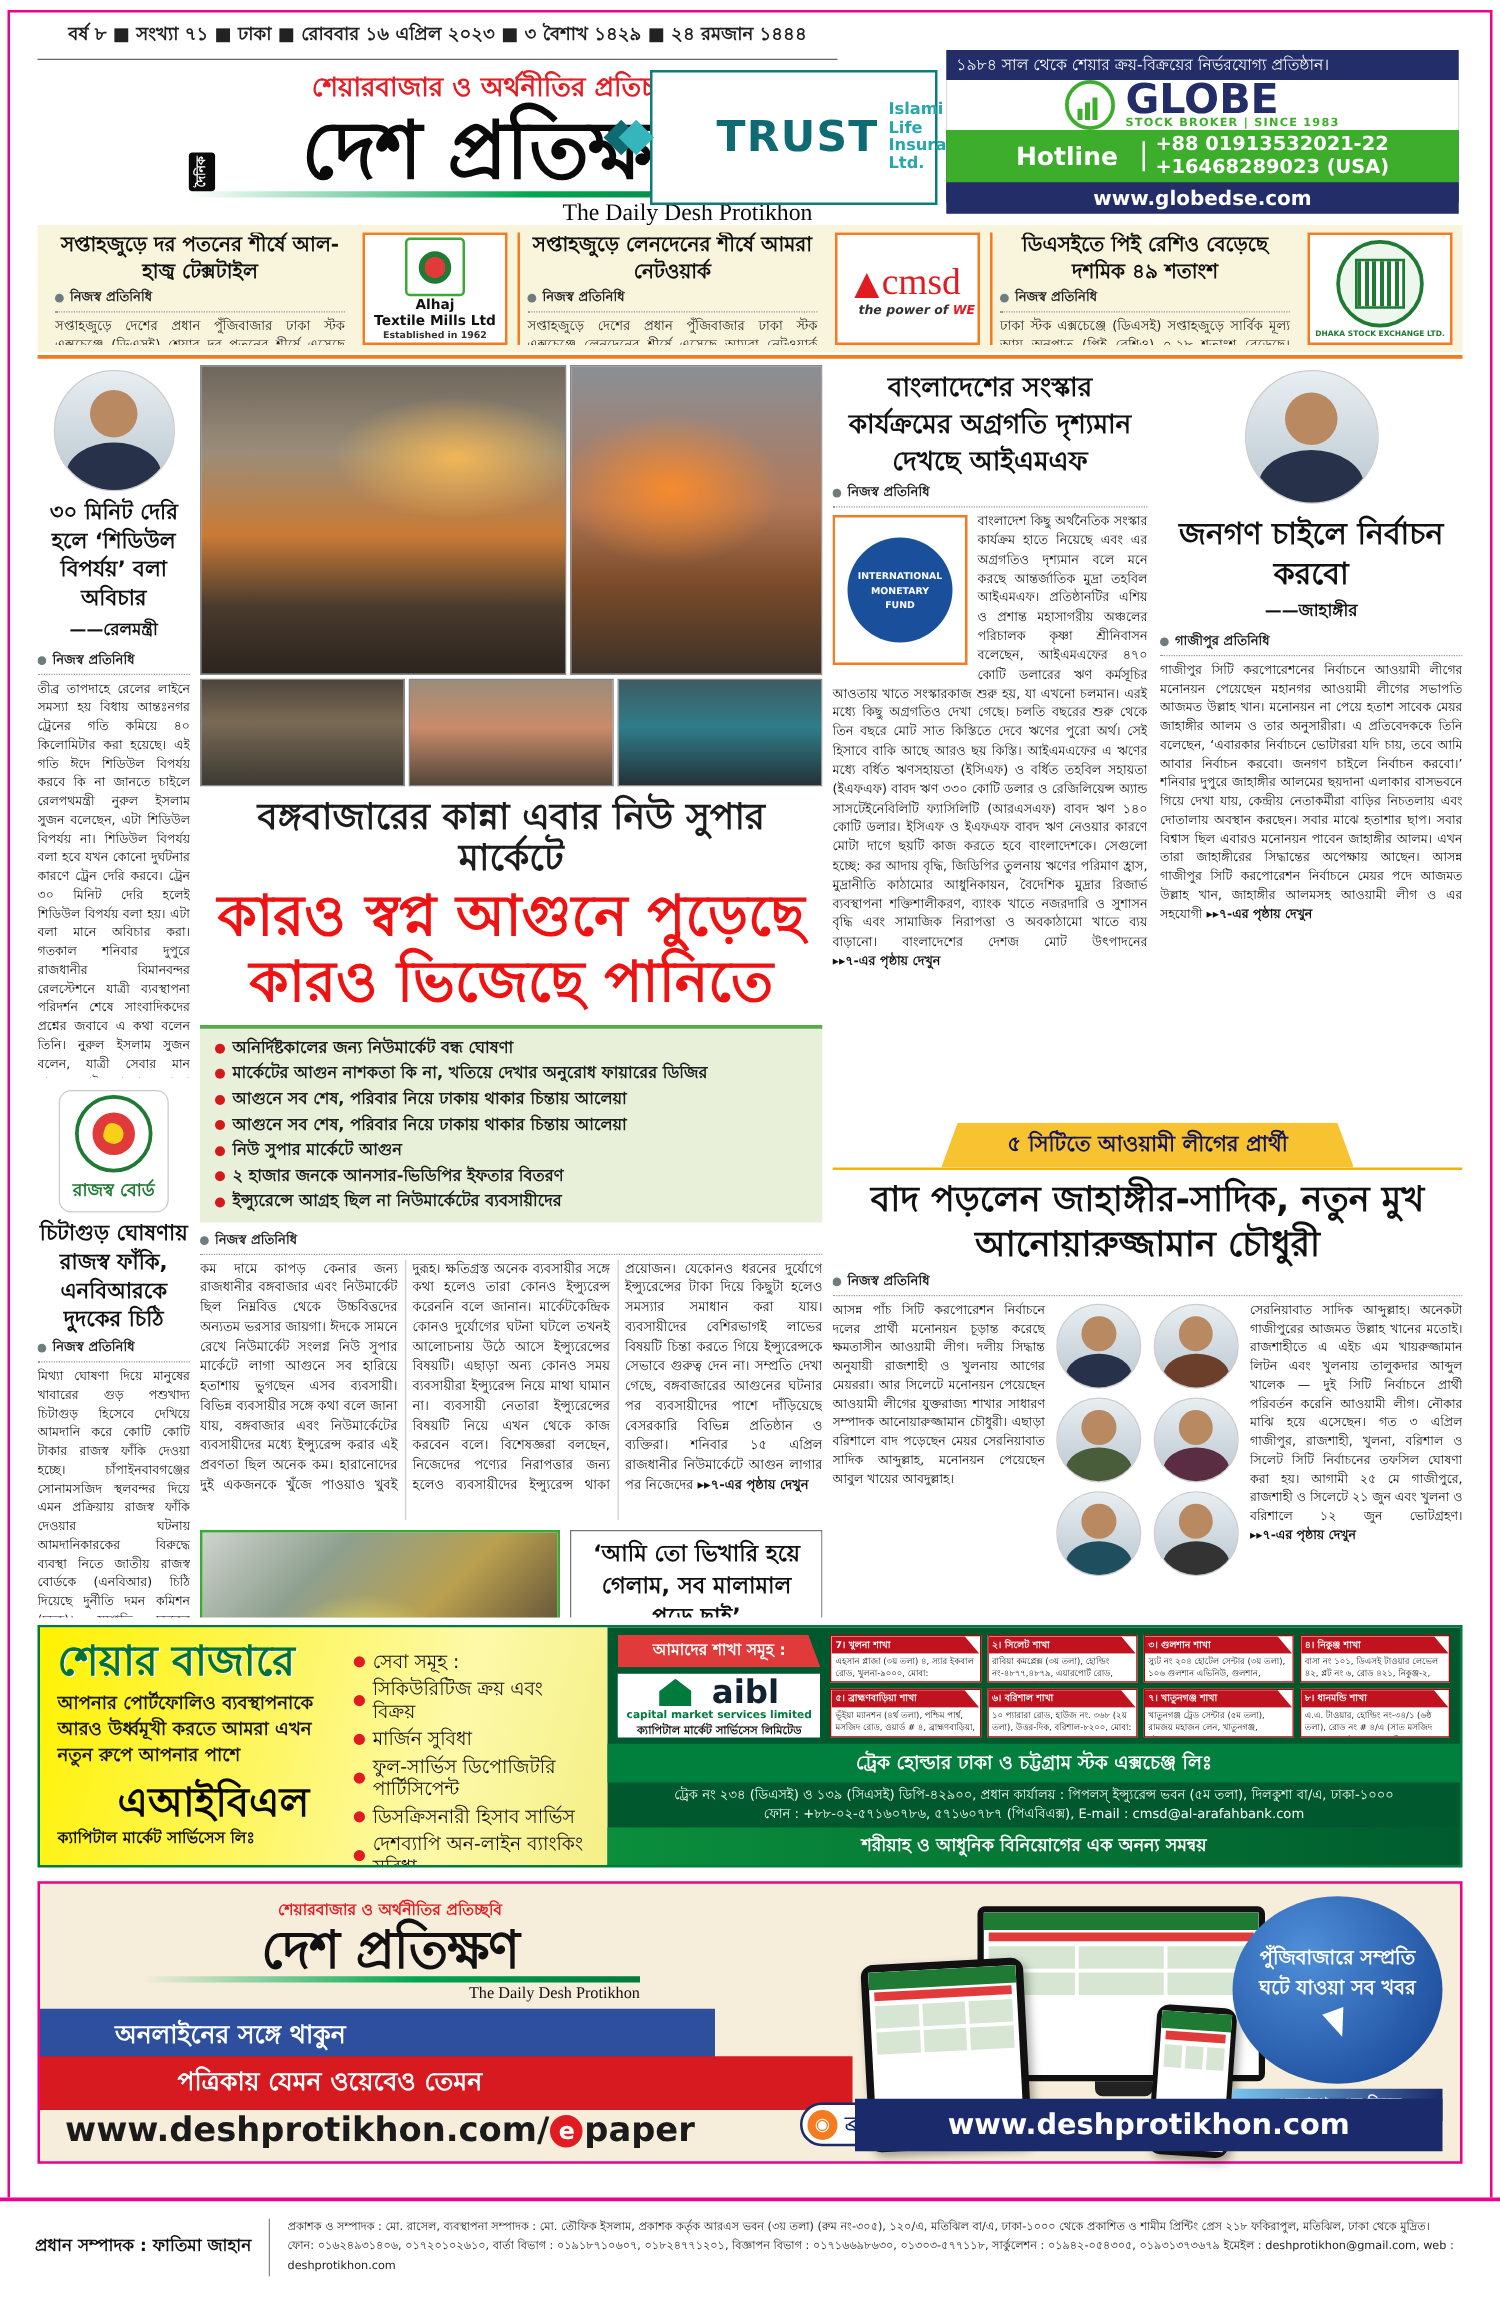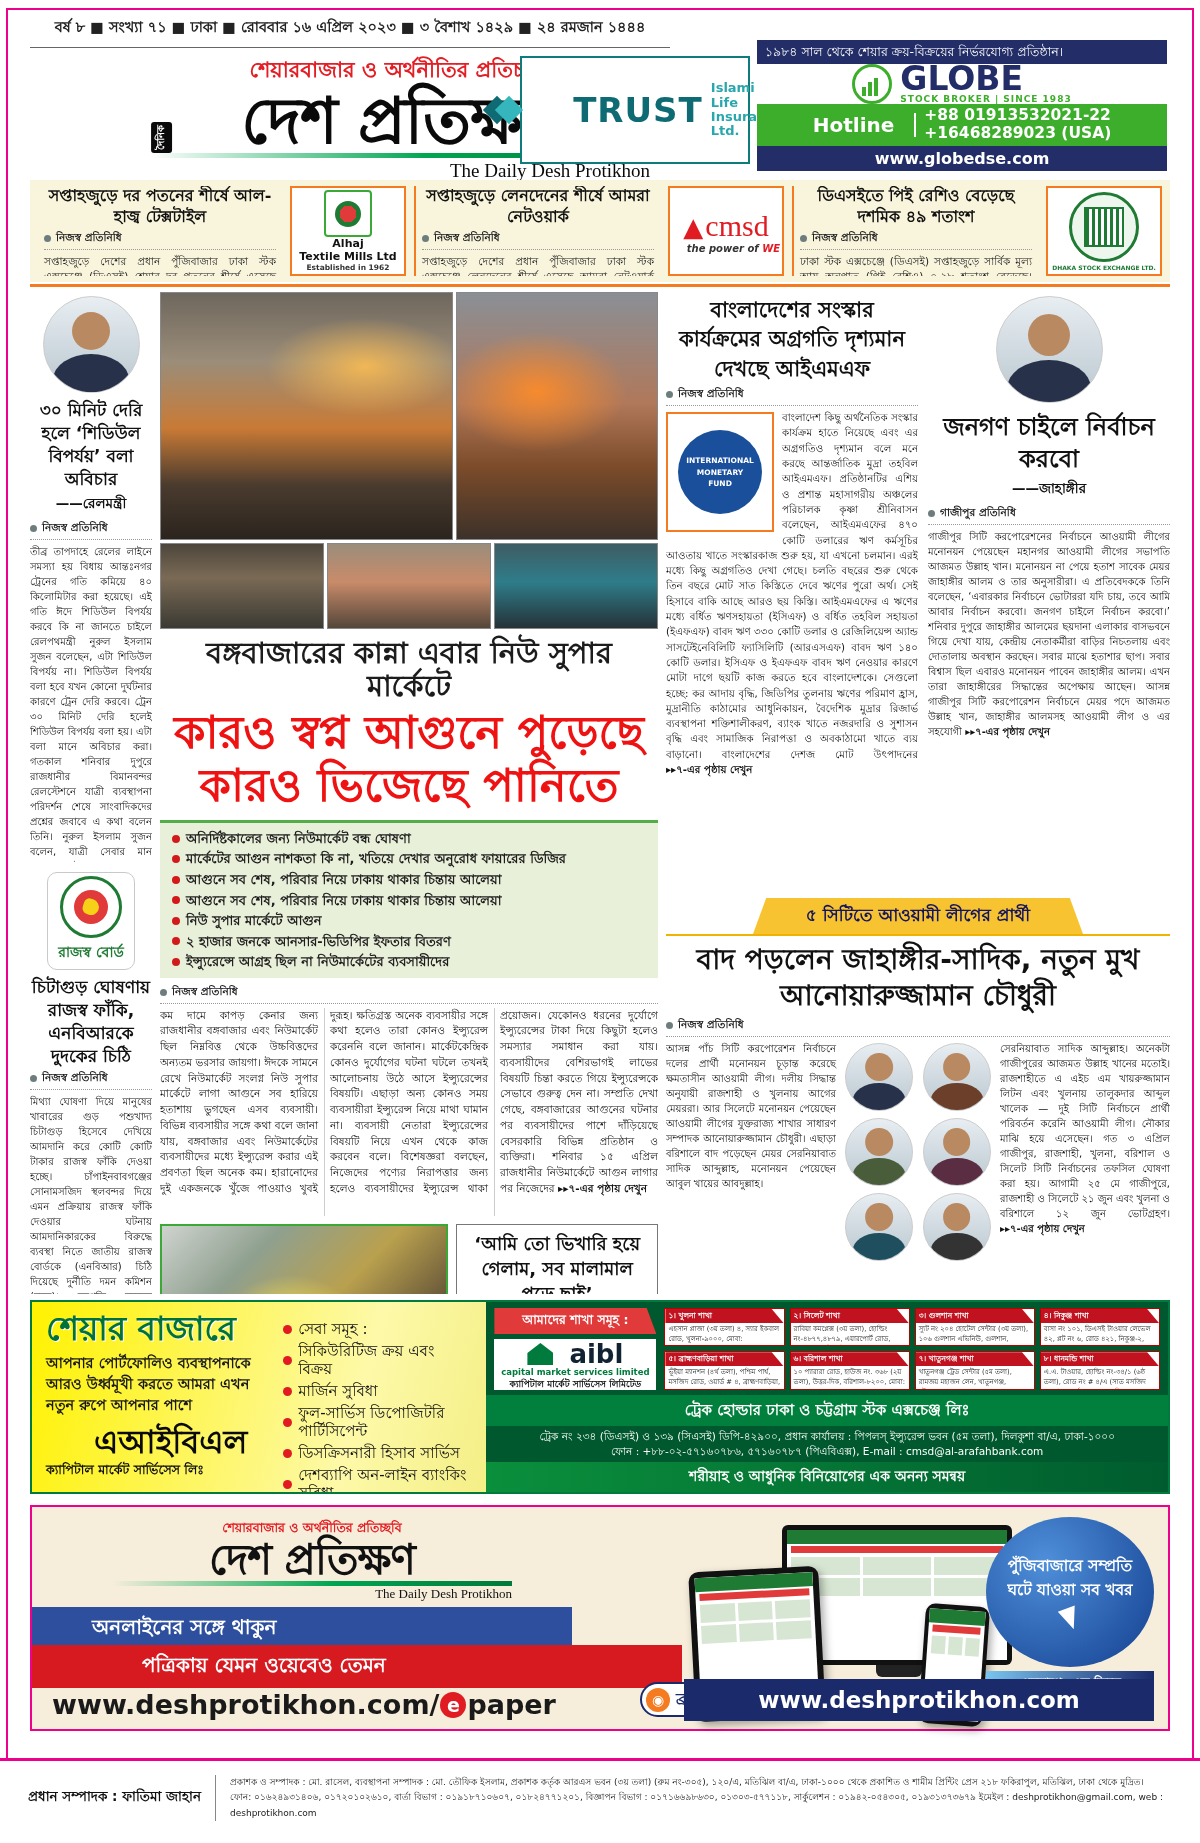--- a/index.html
+++ b/index.html
@@ -423,21 +423,21 @@
               <span class="aibl-house"></span>
               <span class="aibl-word">aibl</span>
             </div>
             <div class="aibl-s1">capital market services limited</div>
             <div class="aibl-s2">ক্যাপিটাল মার্কেট সার্ভিসেস লিমিটেড</div>
 
           </div>
         </div>
         <div class="branches">
           <div class="branch">
-              <b>১। খুলনা শাখা</b>
+              <b>7। খুলনা শাখা</b>
               <span>এহসান প্লাজা (৩য় তলা) ৪, স্যার ইকবাল রোড, খুলনা-৯০০০, মোবা: ০১৭১৮২৬৪২৭৩</span>
             </div>
           <div class="branch">
               <b>২। সিলেট শাখা</b>
               <span>রাবিয়া কমপ্লেক্স (৩য় তলা), হোল্ডিং নং-৪৮৭৭,৪৮৭৯, এয়ারপোর্ট রোড, আম্বরখানা, সিলেট-৩১০০, মোবা: ০১৬৭০৬৭০১০৬</span>
             </div>
           <div class="branch">
               <b>৩। গুলশান শাখা</b>
               <span>স্যুট নং ২০৪ হোটেল সেন্টার (৩য় তলা), ১০৬ গুলশান এভিনিউ, গুলশান, ঢাকা-১২১২, মোবা: ০১৯৬৬০৩৬৩০৪</span>
             </div>

